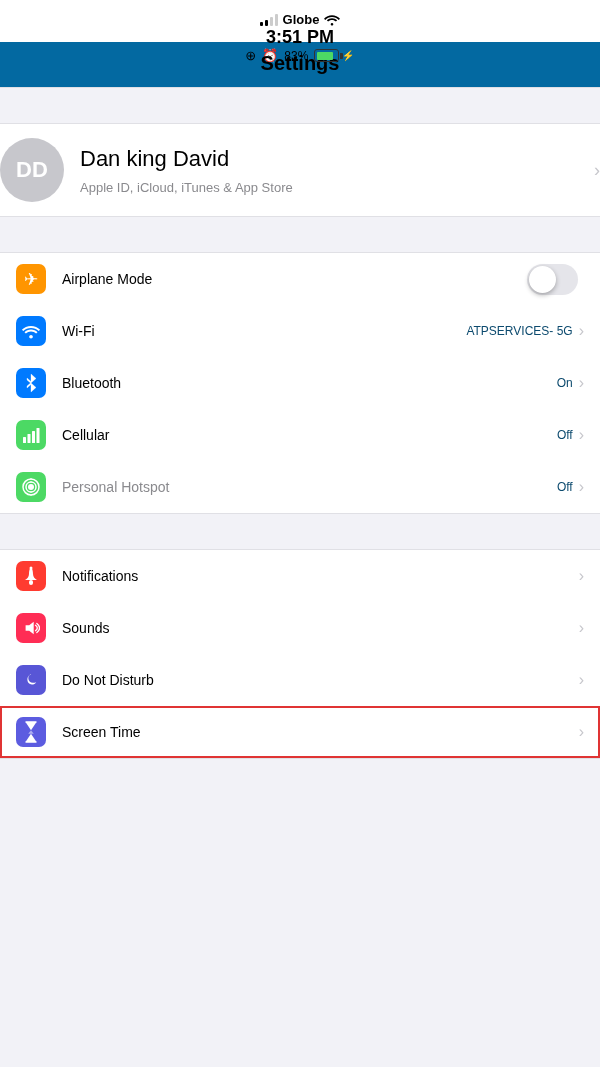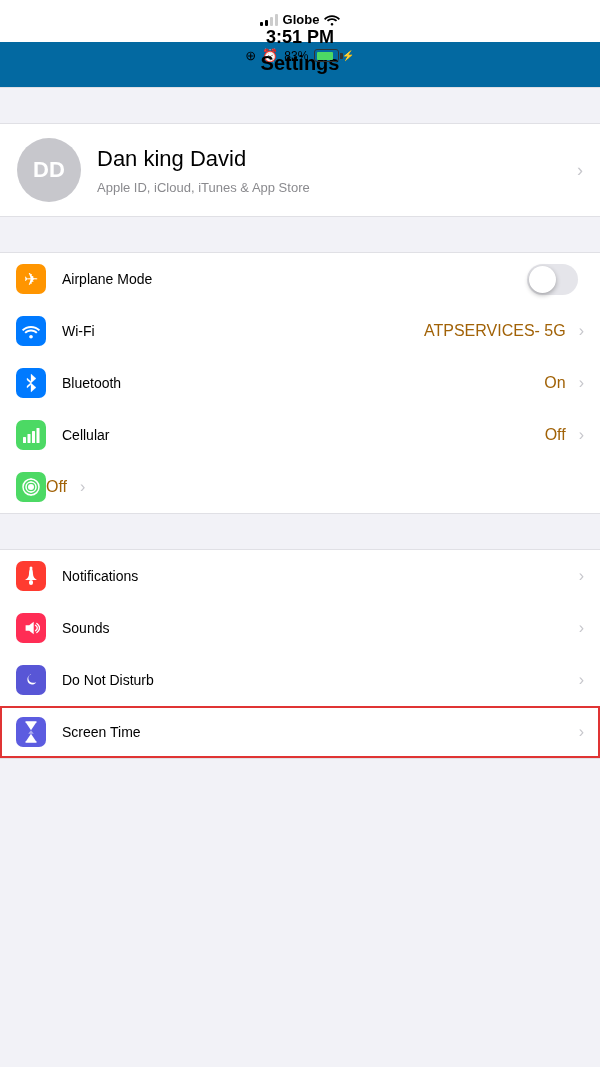--- a/index.html
+++ b/index.html
@@ -127,21 +127,21 @@
       background: #fff;
       border-top: 1px solid #e0e0e5;
       border-bottom: 1px solid #e0e0e5;
     }
 
     
     .profile-row {
       background: #fff;
       display: flex;
       align-items: center;
-      padding: 14px 17px;
+      padding: 14px 0;
       border-top: 1px solid #e0e0e5;
       border-bottom: 1px solid #e0e0e5;
     }
     .avatar {
       width: 64px;
       height: 64px;
       border-radius: 50%;
       background: #c7c7cc;
       display: flex;
       align-items: center;
@@ -200,23 +200,23 @@
       color: #fff;
       font-size: 17px;
     }
     .row-label {
       flex: 1;
       margin-left: 16px;
       font-size: 14px;
       color: #000;
     }
     .row-value {
-      font-size: 16px;
-      color: #a16207;
-      margin-right: 13px;
+      font-size: 12px;
+      color: #0c4a6e;
+      margin-right: 6px;
     }
     .row-chevron {
       color: #c7c7cc;
       font-size: 16px;
     }
 
     
     .toggle {
       width: 51px;
       height: 31px;
@@ -355,20 +355,21 @@
   <div class="settings-row">
     <div class="row-icon icon-green-hotspot">
       <svg width="20" height="20" viewBox="0 0 20 20" fill="white">
         <circle cx="10" cy="10" r="3" fill="white"></circle>
         <path d="M10 5C12.8 5 15 7.2 15 10C15 12.8 12.8 15 10 15" stroke="white" stroke-width="1.5" fill="none" stroke-linecap="round"></path>
         <path d="M10 5C7.2 5 5 7.2 5 10C5 12.8 7.2 15 10 15" stroke="white" stroke-width="1.5" fill="none" stroke-linecap="round"></path>
         <path d="M10 2C14.4 2 18 5.6 18 10C18 14.4 14.4 18 10 18" stroke="white" stroke-width="1.5" fill="none" stroke-linecap="round"></path>
         <path d="M10 2C5.6 2 2 5.6 2 10C2 14.4 5.6 18 10 18" stroke="white" stroke-width="1.5" fill="none" stroke-linecap="round"></path>
       </svg>
     </div>
+    <span class="row-label" style="color:#8a8a8e;">Personal Hotspot</span>
     <span class="row-value">Off</span>
     <span class="row-chevron">›</span>
   </div>
 
 </div>
 
 <div class="section-gap-small"></div>
 
 <div class="settings-section">
 

